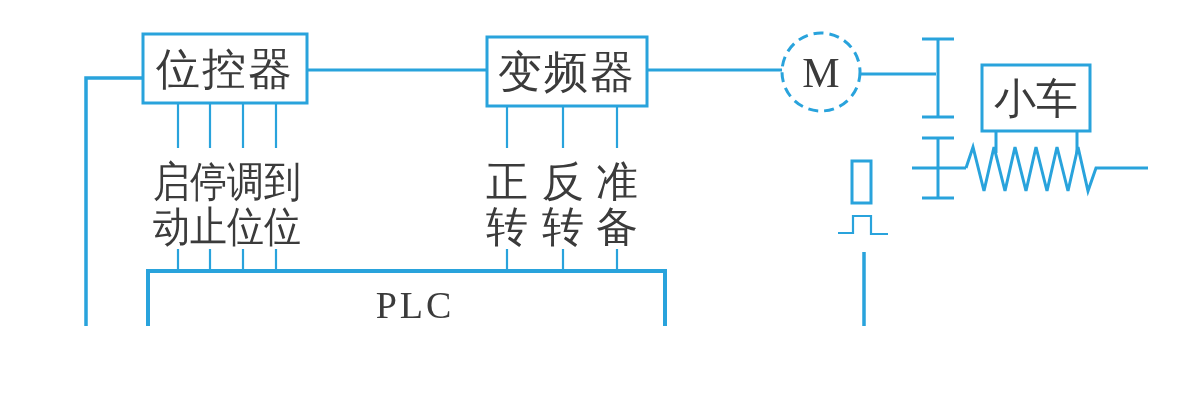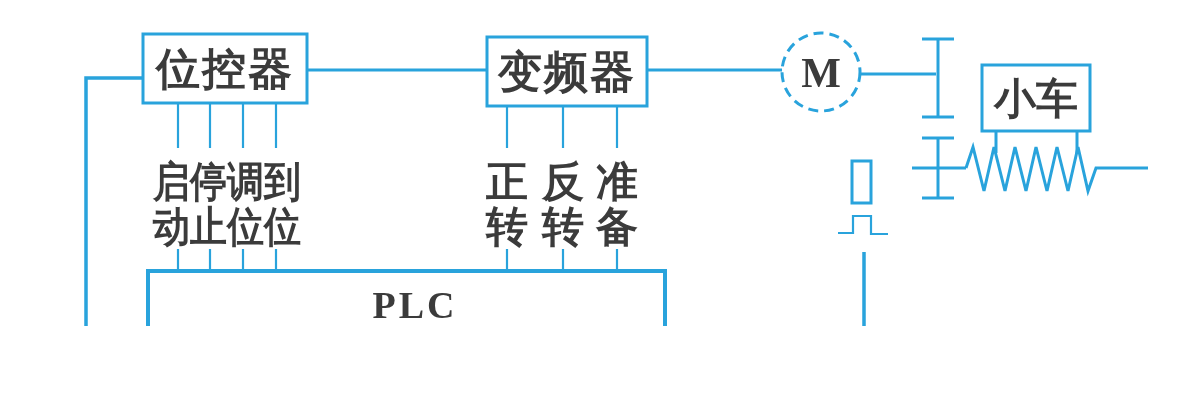--- a/index.html
+++ b/index.html
@@ -7,21 +7,20 @@
     --ink: #3b3b3b;
     --bg: #ffffff;
   }
   html,body { margin:0; padding:0; background: var(--bg); }
   .stage {
     position: relative;
     width: 1178px;
     height: 326px;
     background: var(--bg);
     overflow: hidden;
-    font-weight: bold;
   }
   svg { display:block; }
 
   
   .ln   { stroke: var(--line); fill: none; stroke-width: 3; }
   .ln2  { stroke: var(--line); fill: none; stroke-width: 2.2; }
   .ln35 { stroke: var(--line); fill: none; stroke-width: 3.5; }
   .box  { stroke: var(--line); fill: #ffffff; stroke-width: 3; }
   .box4 { stroke: var(--line); fill: #ffffff; stroke-width: 4; }
   .dashcircle { stroke: var(--line); fill:#ffffff; stroke-width: 3; stroke-dasharray: 10 6; }

